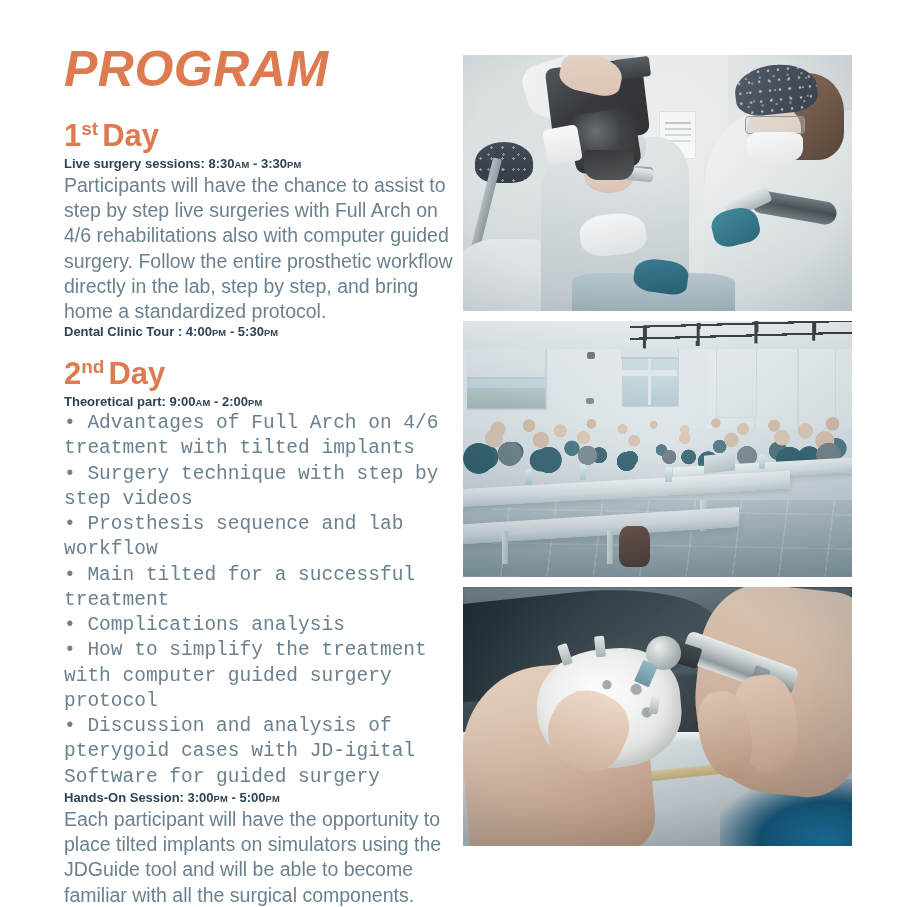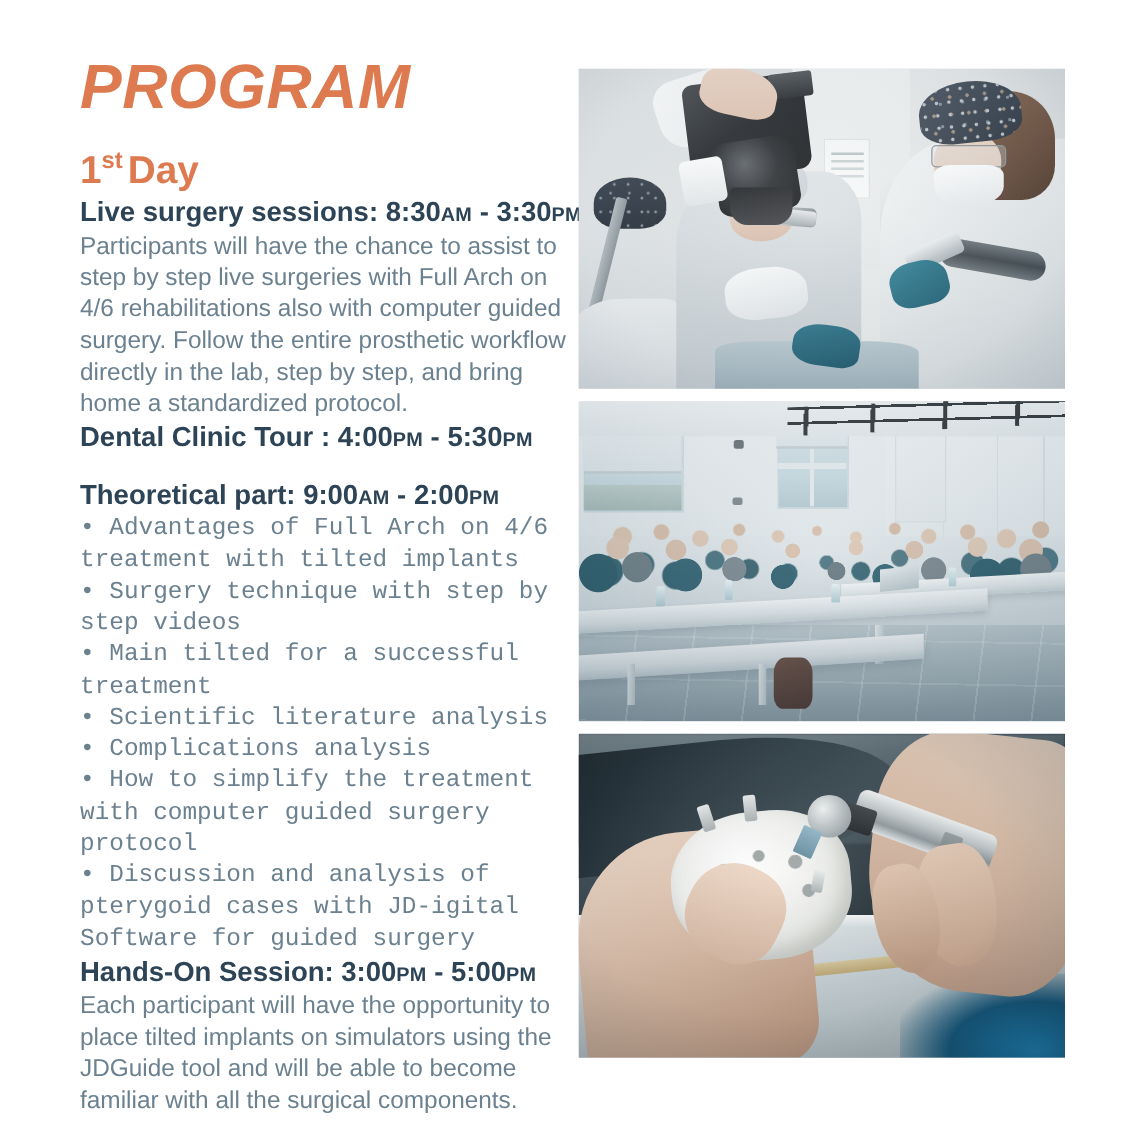--- a/index.html
+++ b/index.html
@@ -58,21 +58,21 @@
   .day-heading .ord {
     font-size: 19px;
     vertical-align: super;
     line-height: 0;
   }
   .day-heading .day-word {
     margin-left: 4px;
   }
 
   .sess-line {
-    font-size: 22px;
+    font-size: 13px;
     line-height: 1.30;
     color: #2D4356;
     margin: 0;
     white-space: nowrap;
   }
   .sess-line .sess-label {
     font-weight: bold;
     color: #2D4356;
   }
   .sess-line .sess-time {
@@ -674,30 +674,33 @@
 
       <p class="sess-line">
         <span class="sess-label">Dental Clinic Tour :</span><span>&nbsp;</span><span class="sess-time">4:00</span><span class="ampm">PM</span><span class="sess-time"> - </span><span class="sess-time">5:30</span><span class="ampm">PM</span>
       </p>
     </div>
 
     <div class="gap-day2"></div>
 
     <div class="blk">
 
+      <div class="day-heading">
+        <span>2</span><span class="ord">nd</span><span class="day-word">Day</span>
+      </div>
 
       <p class="sess-line">
         <span class="sess-label">Theoretical part:</span><span>&nbsp;</span><span class="sess-time">9:00</span><span class="ampm">AM</span><span class="sess-time"> - </span><span class="sess-time">2:00</span><span class="ampm">PM</span>
       </p>
 
       <ul class="bullet-list">
         <li>• Advantages of Full Arch on 4/6 treatment with tilted implants</li>
         <li>• Surgery technique with step by step videos</li>
+        <li>• Prosthesis sequence and lab workflow</li>
         <li>• Main tilted for a successful treatment</li>
-        <li>• Scientific literature analysis</li>
         <li>• Complications analysis</li>
         <li>• How to simplify the treatment with computer guided surgery protocol</li>
         <li>• Discussion and analysis of pterygoid cases with JD-igital Software for guided surgery</li>
       </ul>
 
       <p class="sess-line">
         <span class="sess-label">Hands-On Session:</span><span>&nbsp;</span><span class="sess-time">3:00</span><span class="ampm">PM</span><span class="sess-time"> - </span><span class="sess-time">5:00</span><span class="ampm">PM</span>
       </p>
 
       <p class="body-text">Each participant will have the opportunity to place tilted implants on simulators using the JDGuide tool and will be able to become familiar with all the surgical components.</p>

